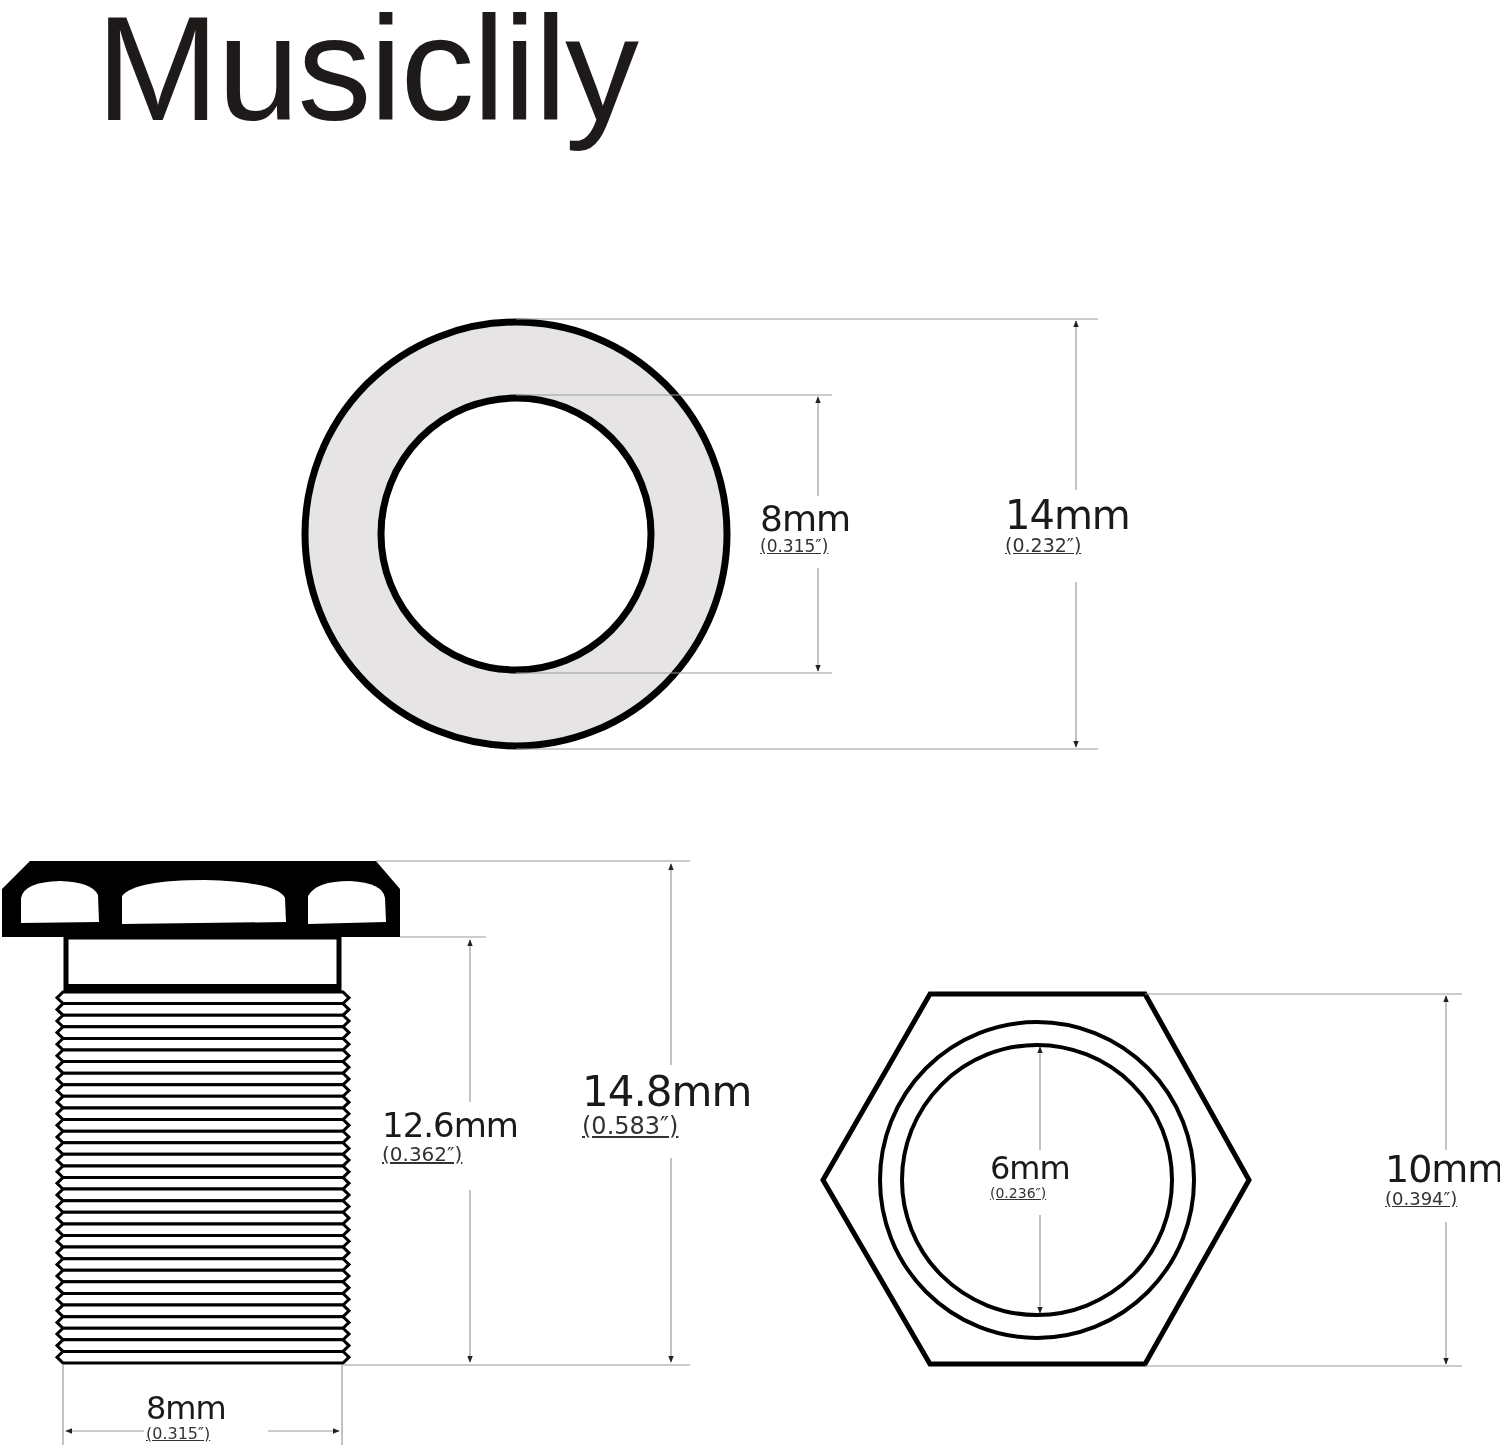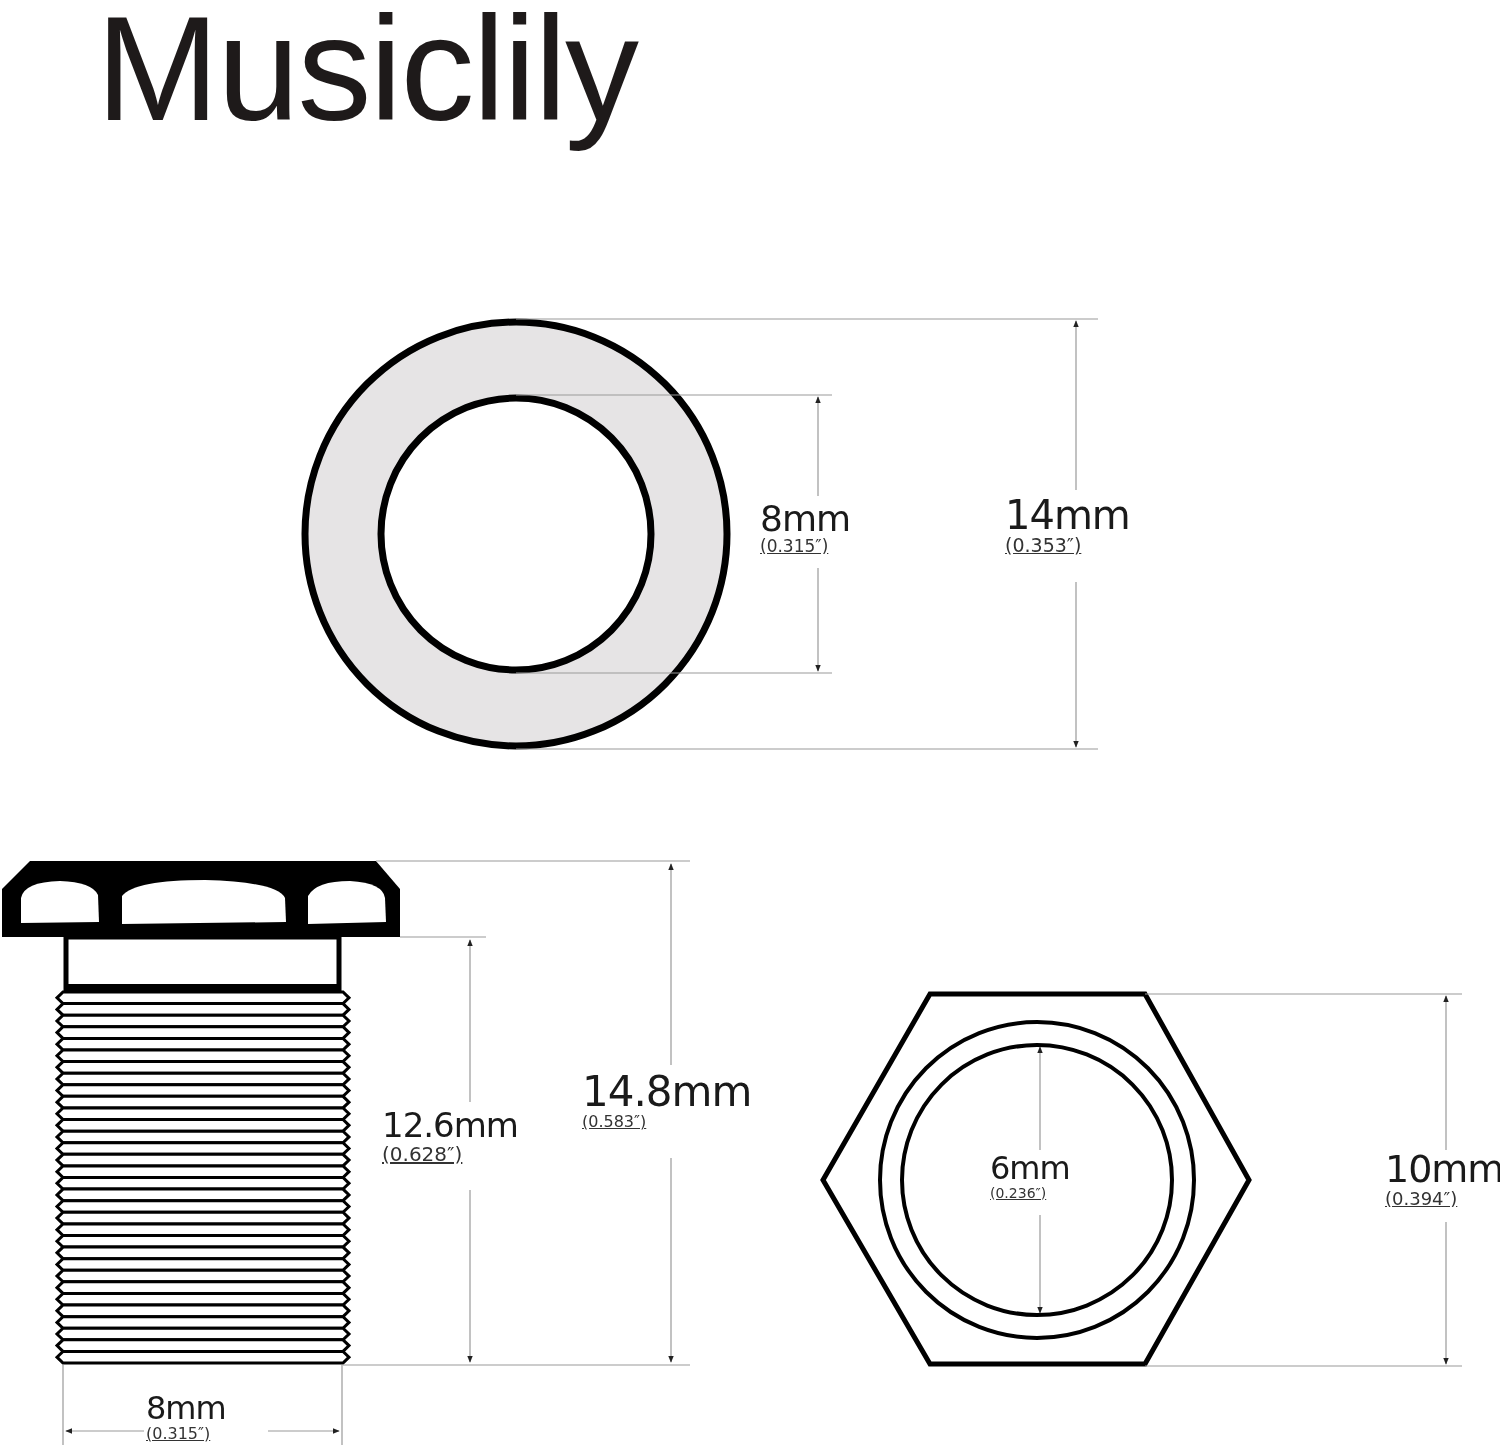--- a/index.html
+++ b/index.html
@@ -112,30 +112,30 @@
     <line x1="1446" y1="1222" x2="1446" y2="1364" marker-end="url(#arr)"></line>
   </g>
 </svg>
 
 <div class="lbl" style="left:760px; top:500px; width:115px;">
   <span class="mm" style="font-size:36px;">8mm</span>
   <span class="in" style="font-size:17px;">(0.315″)</span>
 </div>
 <div class="lbl" style="left:1005px; top:494px; width:138px;">
   <span class="mm" style="font-size:40px;">14mm</span>
-  <span class="in" style="font-size:19px;">(0.353″)</span>
+  <span class="in" style="font-size:19px;">(0.232″)</span>
 </div>
 
 <div class="lbl" style="left:382px; top:1108px; width:168px;">
   <span class="mm" style="font-size:34px;">12.6mm</span>
-  <span class="in" style="font-size:20px;">(0.628″)</span>
+  <span class="in" style="font-size:20px;">(0.362″)</span>
 </div>
 <div class="lbl" style="left:582px; top:1070px; width:170px;">
   <span class="mm" style="font-size:42px;">14.8mm</span>
-  <span class="in" style="font-size:16px;">(0.583″)</span>
+  <span class="in" style="font-size:24px;">(0.583″)</span>
 </div>
 <div class="lbl" style="left:146px; top:1392px; width:118px;">
   <span class="mm" style="font-size:32px;">8mm</span>
   <span class="in" style="font-size:16px;">(0.315″)</span>
 </div>
 
 <div class="lbl" style="left:990px; top:1152px; width:100px; background:transparent;">
   <span class="mm" style="font-size:32px; background:#fff; display:inline-block;">6mm</span>
   <span class="in" style="font-size:14px;">(0.236″)</span>
 </div>

